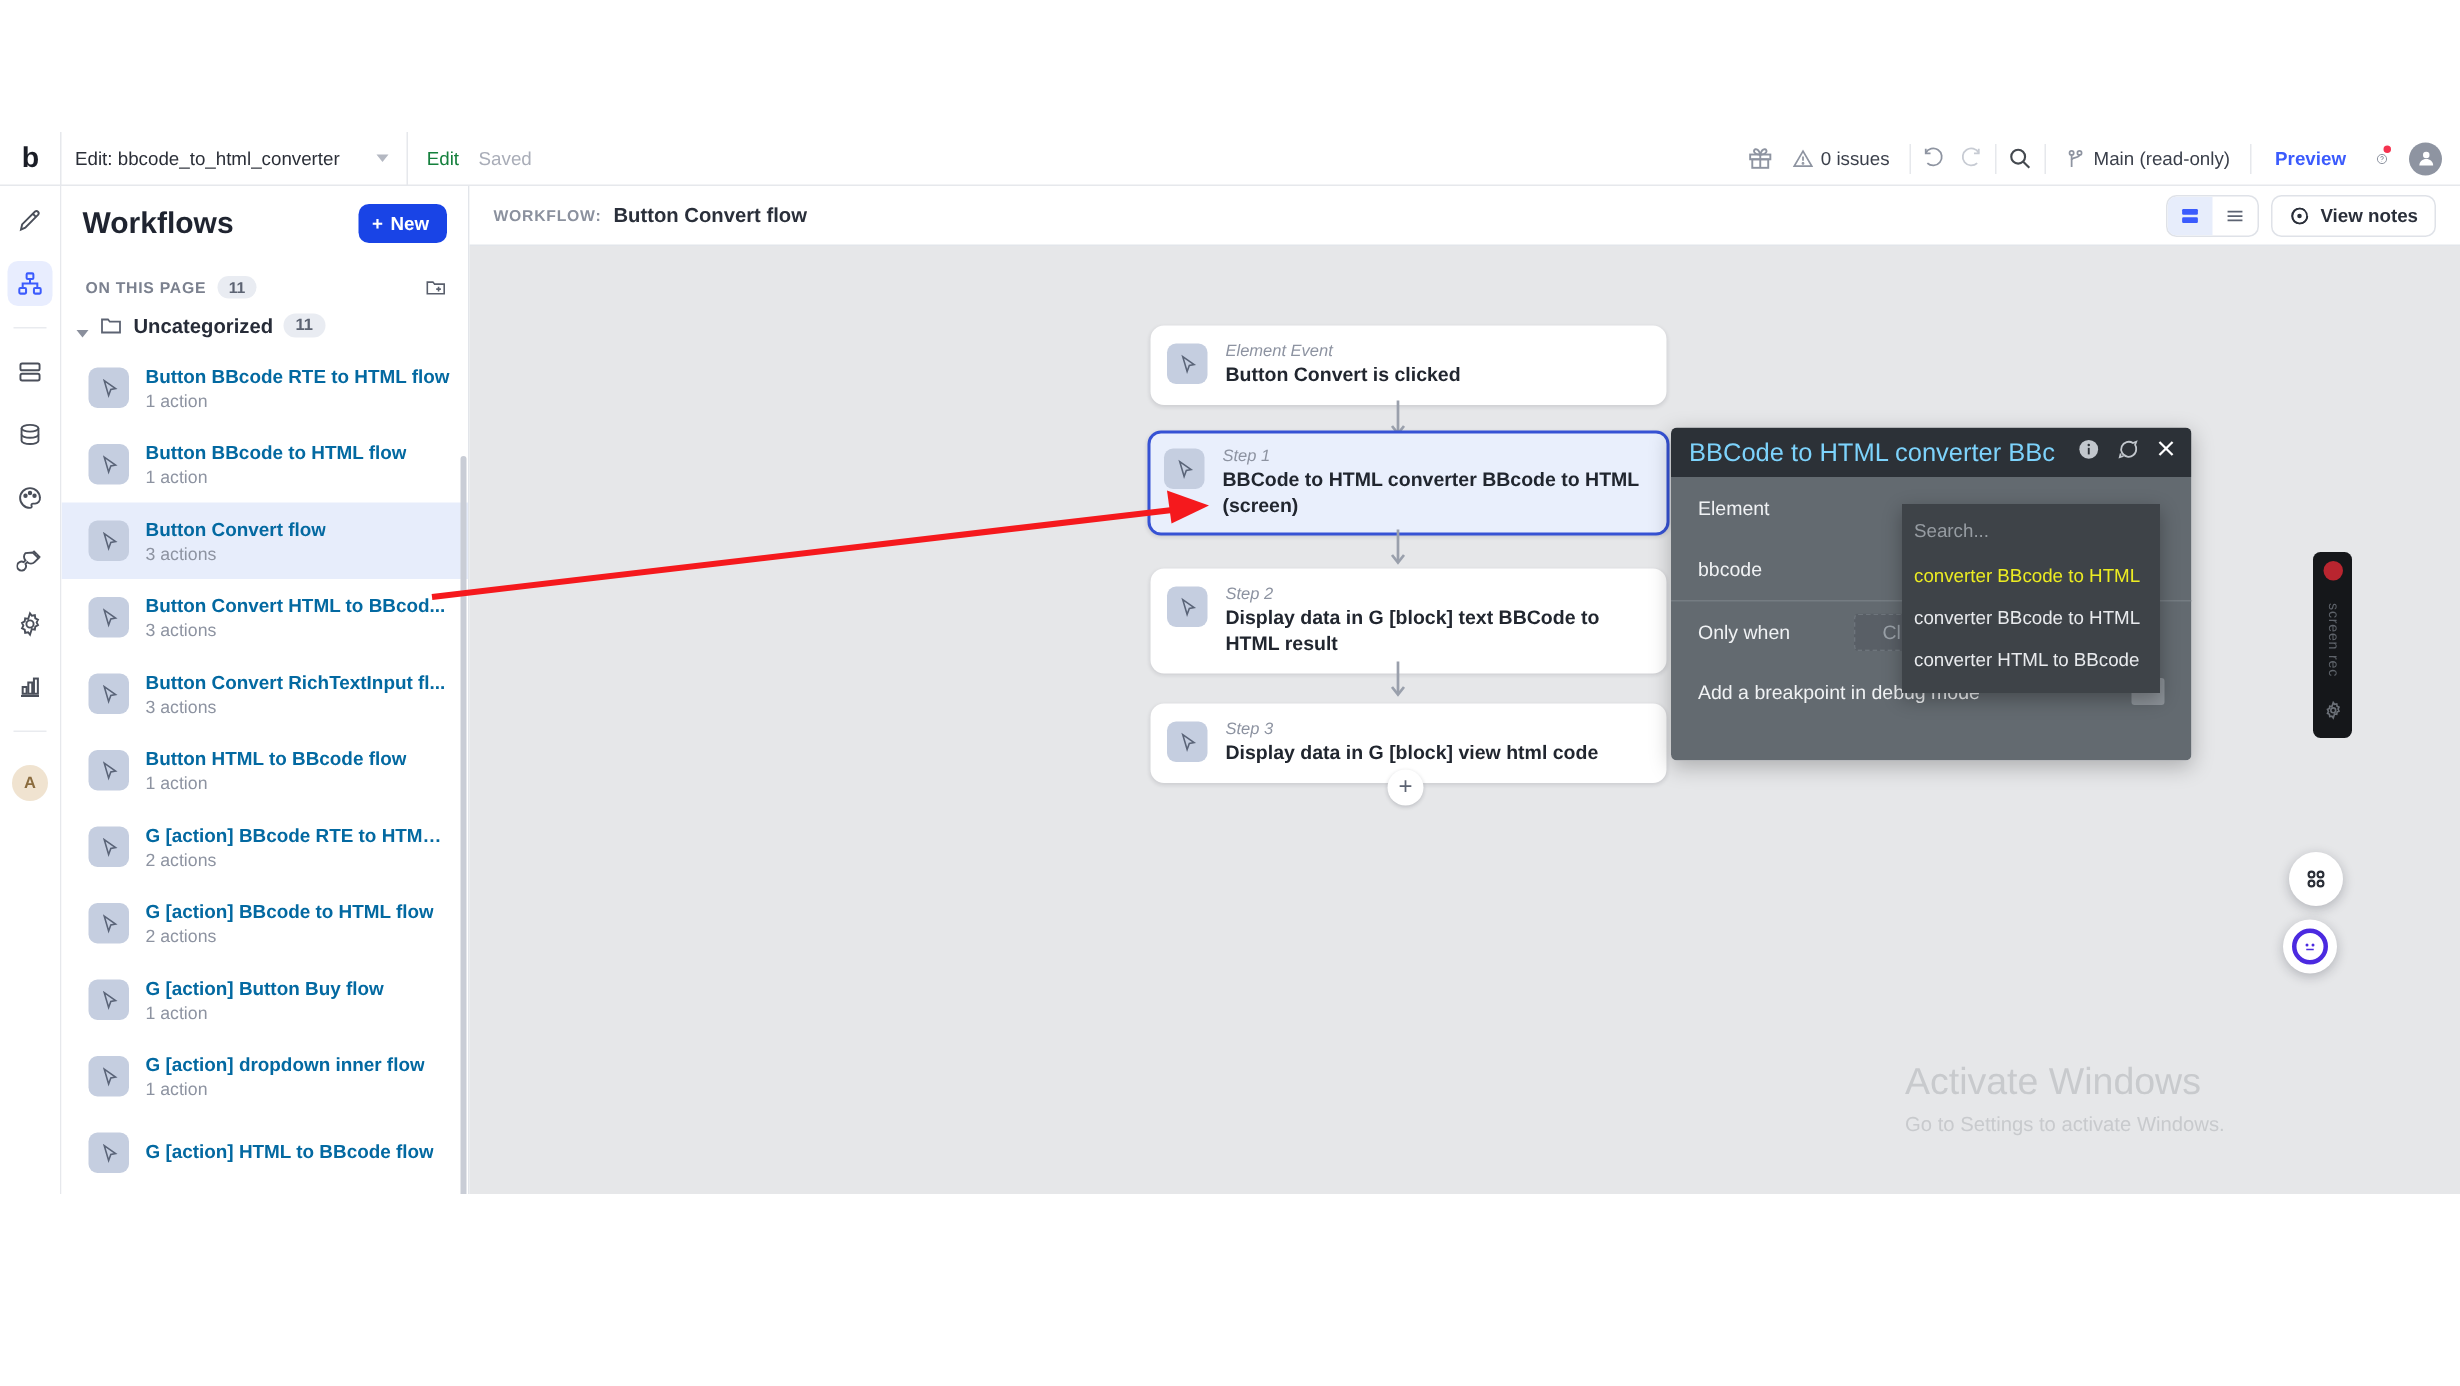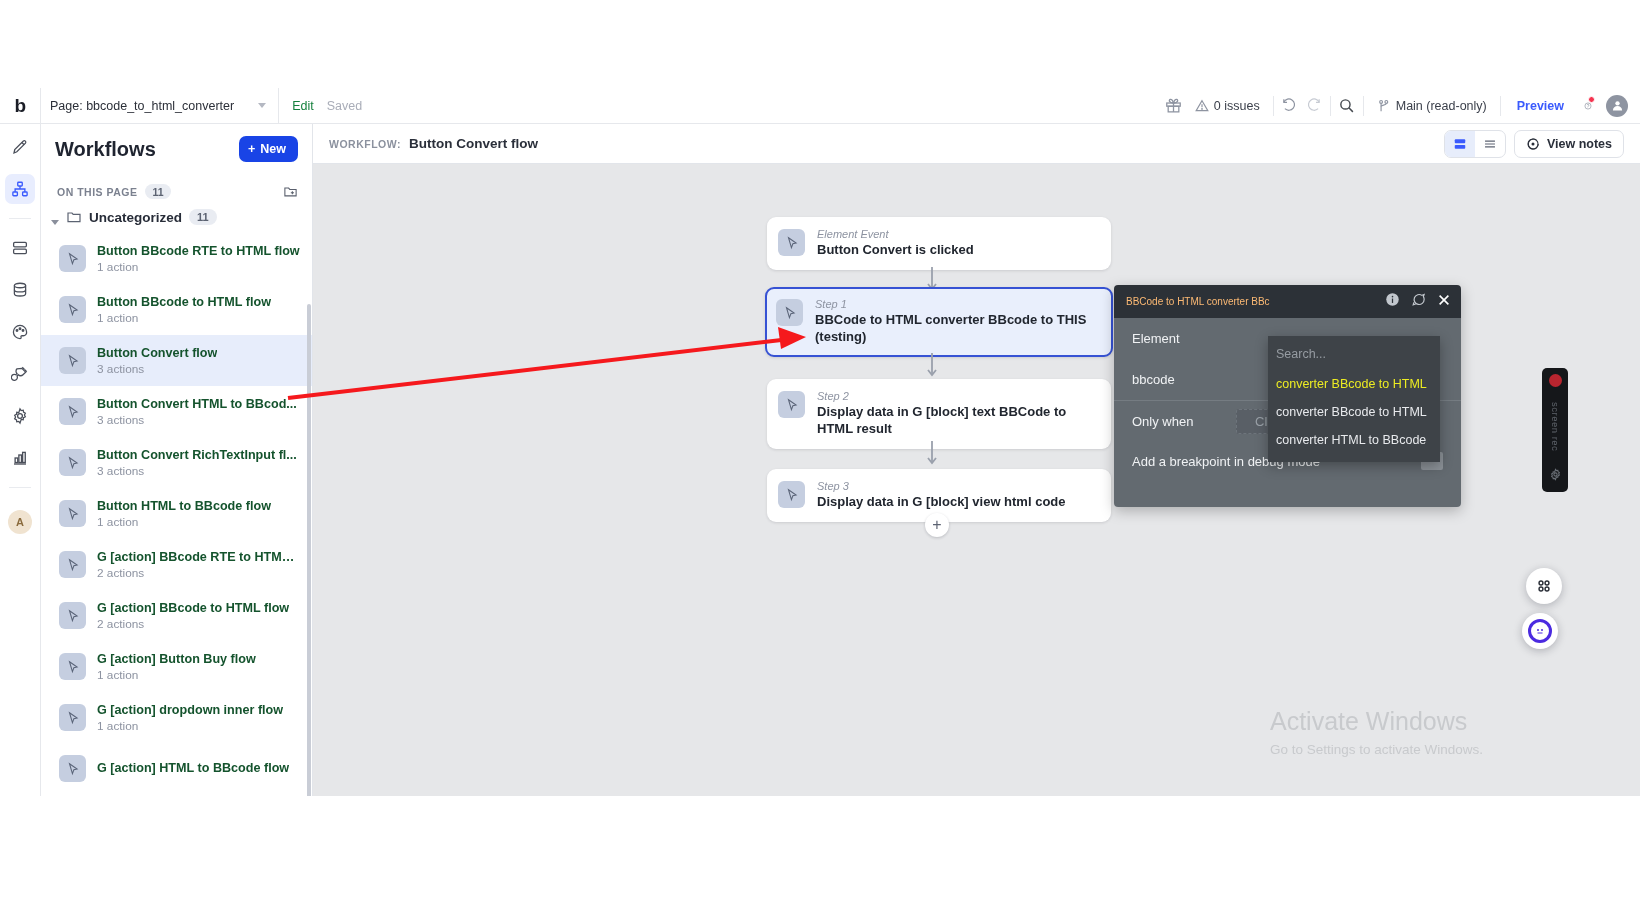--- a/index.html
+++ b/index.html
@@ -74,21 +74,21 @@
   .pill-lg { background:#e9ecf2; color:#5c6372; font-size: 11px; font-weight:700; border-radius: 9px; padding: 2px 8px; }
   .sec-add { margin-left:auto; color:#595f6c; display:flex; }
   .folder-row { display:flex; align-items:flex-end; gap: 7px; padding: 2px 14px 8px 10px; }
   .tri { width:0;height:0;border-left:4.5px solid transparent;border-right:4.5px solid transparent;border-top:5px solid #8a8f9c; }
   .folder-name { font-size: 13.5px; font-weight: 700; color: #272c38; }
   .wf-list { }
   .wf-item { display:flex; align-items:center; gap: 11px; padding: 8px 12px 8px 18px; min-height: 51px; }
   .wf-item.selected { background: #e7edfb; }
   .wf-ico { width: 27px; height: 27px; border-radius: 6px; background:#c5cee0; display:flex;align-items:center;justify-content:center; flex: none; color:#5a6478; }
   .wf-txt { min-width: 0; }
-  .wf-name { font-size: 12.6px; font-weight: 700; color: #14532d; white-space: nowrap; overflow: hidden; text-overflow: ellipsis; max-width: 210px; }
+  .wf-name { font-size: 12.6px; font-weight: 700; color: #0369a1; white-space: nowrap; overflow: hidden; text-overflow: ellipsis; max-width: 210px; }
   .wf-sub { font-size: 11.8px; color: #8d93a1; margin-top: 2px; }
   .sb-scroll { position:absolute; right: 1px; top: 180px; width: 4px; height: 600px; background:#c9cdd6; border-radius: 2px; }
 
   
   .canvas { position: absolute; left: 313px; top: 124px; width: 1327px; height: 672px; background: #e6e7e9; }
   .wf-header {
     position:absolute; left: 0; top: 0; width: 1327px; height: 40px; background: #fff;
     border-bottom: 1px solid #e2e5ea; display:flex; align-items:center; padding: 0 16px;
   }
   .wf-kicker { font-size: 10.5px; letter-spacing:.5px; color:#8b919e; font-weight:600; }
@@ -110,21 +110,21 @@
   .n-kicker { font-size: 11px; color:#8d93a1; margin-bottom: 1px; font-style: italic; }
   .n-title { font-size: 13px; font-weight: 700; color:#21262f; line-height: 1.32; }
   .arrow { position:absolute; width: 16px; display:flex; flex-direction:column; align-items:center; color:#9aa0ac; }
   .plus-btn { position:absolute; width: 24px; height: 24px; border-radius: 50%; background:#fff; box-shadow: 0 1px 3px rgba(20,25,40,.2);
     display:flex;align-items:center;justify-content:center; color:#5c6372; font-size: 16px; line-height: 1; }
 
   
   .panel { position:absolute; left: 1114px; top: 285px; width: 347px; height: 222px; border-radius: 4px; overflow:hidden;
     box-shadow: 0 4px 14px rgba(0,0,0,.25); }
   .panel-head { height: 33px; background:#2c3137; display:flex; align-items:center; padding: 0 10px 0 12px; }
-  .panel-title { font-size: 10px; color:#fdba74; white-space:nowrap; overflow:hidden; flex:1; }
+  .panel-title { font-size: 17px; color:#7dd3fc; white-space:nowrap; overflow:hidden; flex:1; }
   .panel-head-icons { display:flex; align-items:center; gap: 11px; margin-left: 8px; color:#c2c7cd; }
   .panel-body { background:#636a70; height: 189px; position:relative; }
   .row { display:flex; align-items:center; height: 41px; padding: 0 18px; color:#f0f2f4; font-size: 13px; }
   .row .lbl { width: 100px; }
   .p-div { height: 1px; background: #757c82; margin: 0 0 0 0; }
   .ctrl-click { background:#595f66; color:#9aa1a8; font-size: 13px; border-radius:3px; padding: 4px 18px; margin-left: 4px;
     border: 1px dashed #6e757c; }
   .select-field { position:absolute; left: 154px; top: 50px; width: 172px; height: 27px; background:#5a6167; border-radius: 2px;
     display:flex; align-items:center; padding: 0 8px; }
   .select-ph { font-size: 12.5px; color:#9aa1a8; }
@@ -152,21 +152,21 @@
 </head>
 <body>
 
 <div id="app">
 
   <div class="topbar">
     <div class="brand-cell">
       <span class="brand-b">b</span>
     </div>
     <div class="page-cell">
-      <span class="page-label">Page: bbcode_to_html_converter</span>
+      <span class="page-label">Edit: bbcode_to_html_converter</span>
       <span class="caret-dn"></span>
     </div>
     <div class="edit-cell">Edit</div>
     <div class="saved-cell">Saved</div>
 
     <div class="tb-right">
       <div class="tb-icon">
         <svg width="17" height="17" viewBox="0 0 24 24" fill="none" stroke="currentColor" stroke-width="1.8">
           <rect x="2.5" y="8.5" width="19" height="4.5"></rect>
             <rect x="4.5" y="13" width="15" height="8"></rect>
@@ -503,21 +503,21 @@
     </div>
 
     <div class="node selected" style="left:452px; top:163px; width:348px;">
       <div class="n-ico">
         <svg width="14" height="14" viewBox="0 0 24 24" fill="none" stroke="currentColor" stroke-width="1.8">
             <path d="M6 3l13 9-5.5 1.2L11 20z"></path>
           </svg>
       </div>
       <div class="n-txt">
         <div class="n-kicker">Step 1</div>
-        <div class="n-title">BBCode to HTML converter BBcode to THIS (testing)</div>
+        <div class="n-title">BBCode to HTML converter BBcode to HTML (screen)</div>
       </div>
     </div>
 
     <div class="arrow" style="left:611px; top:228px;">
       <svg width="14" height="28" viewBox="0 0 14 28" fill="none" stroke="currentColor" stroke-width="1.8">
           <line x1="7" y1="1" x2="7" y2="22"></line>
           <polyline points="3,18 7,23 11,18"></polyline>
         </svg>
     </div>
 

